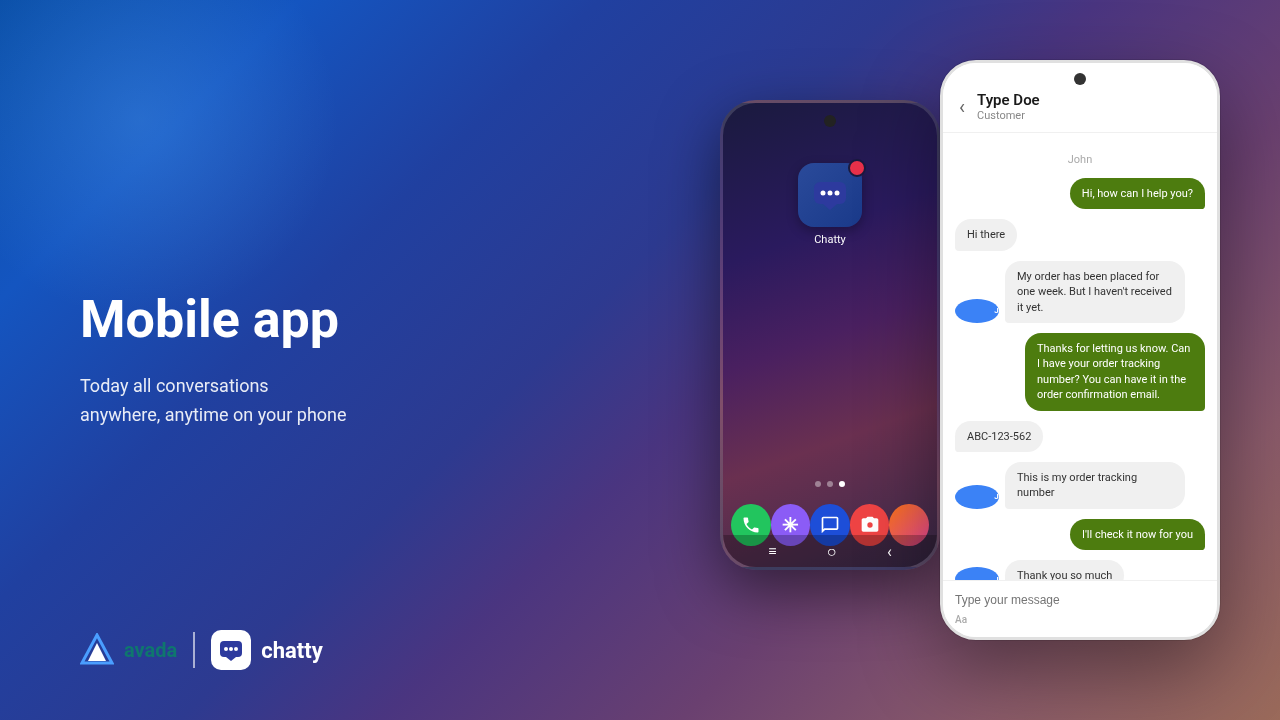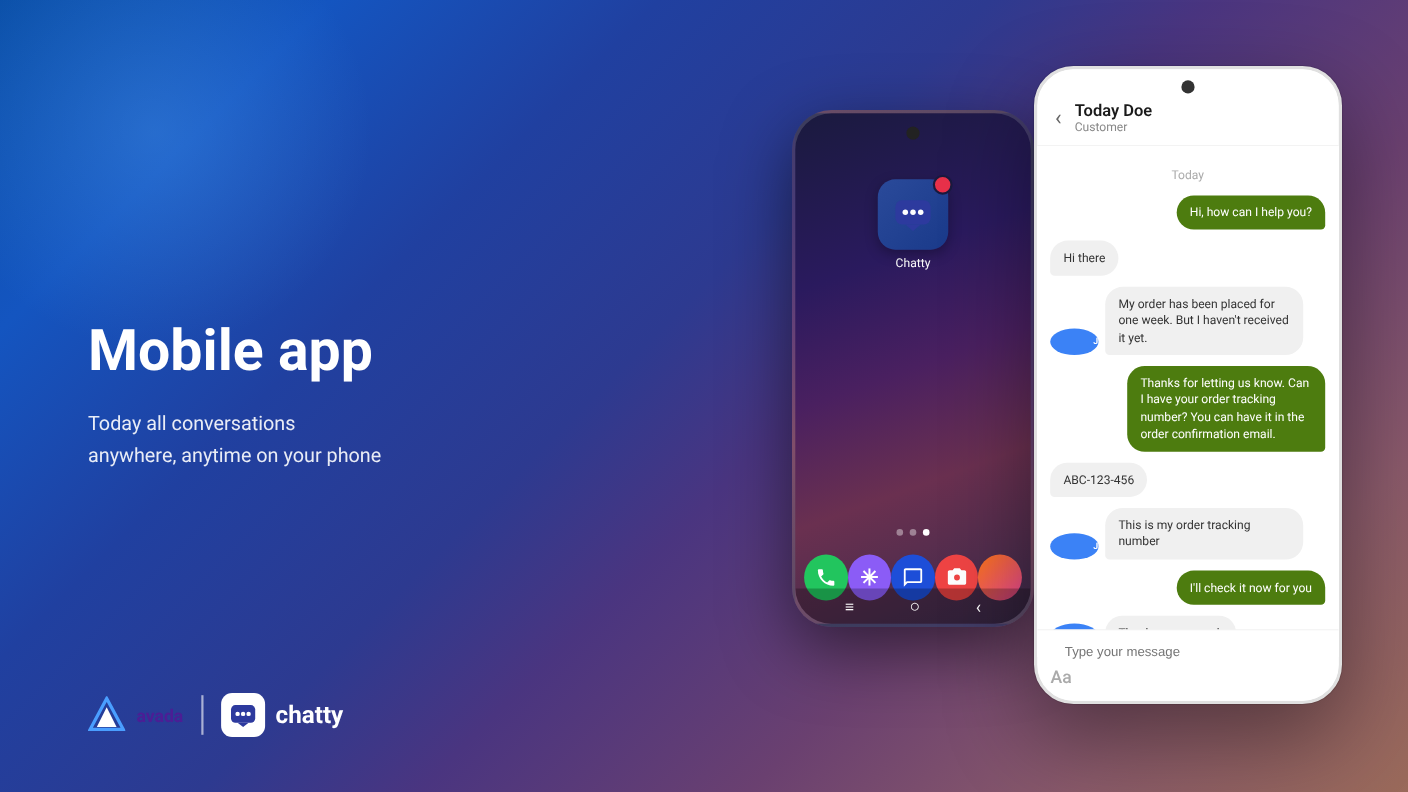--- a/index.html
+++ b/index.html
@@ -364,21 +364,20 @@
       padding: 8px 12px 12px;
     }
 
     .chat-input-field {
       width: 100%;
       border: none;
       outline: none;
       font-size: 12px;
       color: #aaa;
       background: transparent;
-      margin-left: 13px;
     }
 
     .chat-input-toolbar {
       display: flex;
       align-items: center;
       gap: 8px;
       margin-top: 6px;
     }
   </style>
 </head>
@@ -396,21 +395,21 @@
   </p>
 </div>
 
 <div class="bottom-logo">
 
   <div class="avada-logo">
     <svg width="34" height="34" viewBox="0 0 34 34">
       <polygon points="17,2 32,30 2,30" fill="none" stroke="#4a9eff" stroke-width="3"></polygon>
       <polygon points="17,10 26,28 8,28" fill="white"></polygon>
     </svg>
-    <span style="font-size:16px;font-weight:700;color:#4c1d95;">avada</span>
+    <span style="font-size:20px;font-weight:700;color:#0f766e;">avada</span>
   </div>
 
   <div class="logo-divider"></div>
 
   <div class="chatty-logo">
     <div class="chatty-icon-small">
       <svg width="26" height="26" viewBox="0 0 26 26">
         <rect x="2" y="4" width="22" height="16" rx="4" fill="#2d3a9e"></rect>
         <circle cx="8" cy="12" r="2" fill="white"></circle>
         <circle cx="13" cy="12" r="2" fill="white"></circle>
@@ -475,66 +474,66 @@
       <span style="color:white;font-size:16px;">‹</span>
     </div>
   </div>
 
   <div class="phone-front">
     <div class="phone-front-notch"></div>
 
     <div class="chat-header">
       <span class="back-arrow" style="font-size:20px;color:#666;">‹</span>
       <div class="chat-header-info">
-        <div class="chat-header-name">Today Doe</div>
+        <div class="chat-header-name">Type Doe</div>
         <div class="chat-header-role">Customer</div>
       </div>
     </div>
 
     <div class="chat-messages">
 
-      <div class="date-divider">Today</div>
+      <div class="date-divider">John</div>
 
       <div class="message-row sent">
         <div class="bubble sent">Hi, how can I help you?</div>
       </div>
 
       <div class="message-row received">
         <div class="bubble received">Hi there</div>
       </div>
 
       <div class="message-row received">
         <div class="avatar-small">JD</div>
         <div class="bubble received">My order has been placed for one week. But I haven't received it yet.</div>
       </div>
 
       <div class="message-row sent">
         <div class="bubble sent">Thanks for letting us know. Can I have your order tracking number? You can have it in the order confirmation email.</div>
       </div>
 
       <div class="message-row received">
-        <div class="bubble received">ABC-123-456</div>
+        <div class="bubble received">ABC-123-562</div>
       </div>
 
       <div class="message-row received">
         <div class="avatar-small">JD</div>
         <div class="bubble received">This is my order tracking number</div>
       </div>
 
       <div class="message-row sent">
         <div class="bubble sent">I'll check it now for you</div>
       </div>
 
       <div class="message-row received">
         <div class="avatar-small">JD</div>
         <div class="bubble received">Thank you so much</div>
       </div>
     </div>
 
     <div class="chat-input-area">
       <input type="text" class="chat-input-field" style="width: 100%; border: none; outline: none; font-size: 12px; color: rgb(153, 153, 153); background: transparent;" placeholder="Type your message">
       <div class="chat-input-toolbar">
-        <span style="font-size:16px;color:#aaa;font-weight:500;cursor:pointer;">Aa</span>
+        <span style="font-size:10px;color:#aaa;font-weight:500;cursor:pointer;">Aa</span>
       </div>
     </div>
   </div>
 
 </div>
 
 </body></html>

